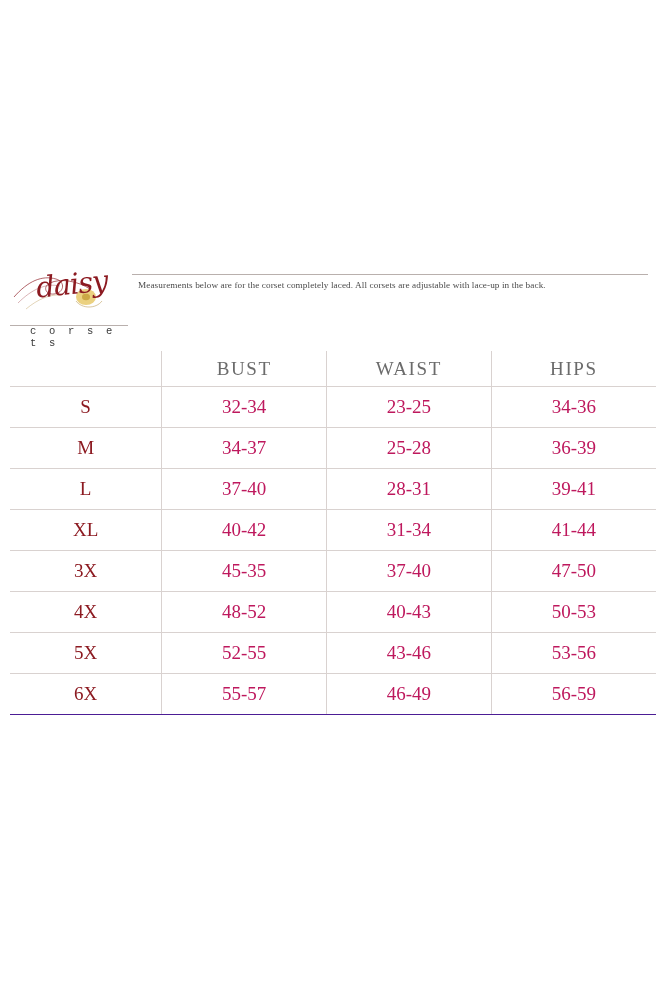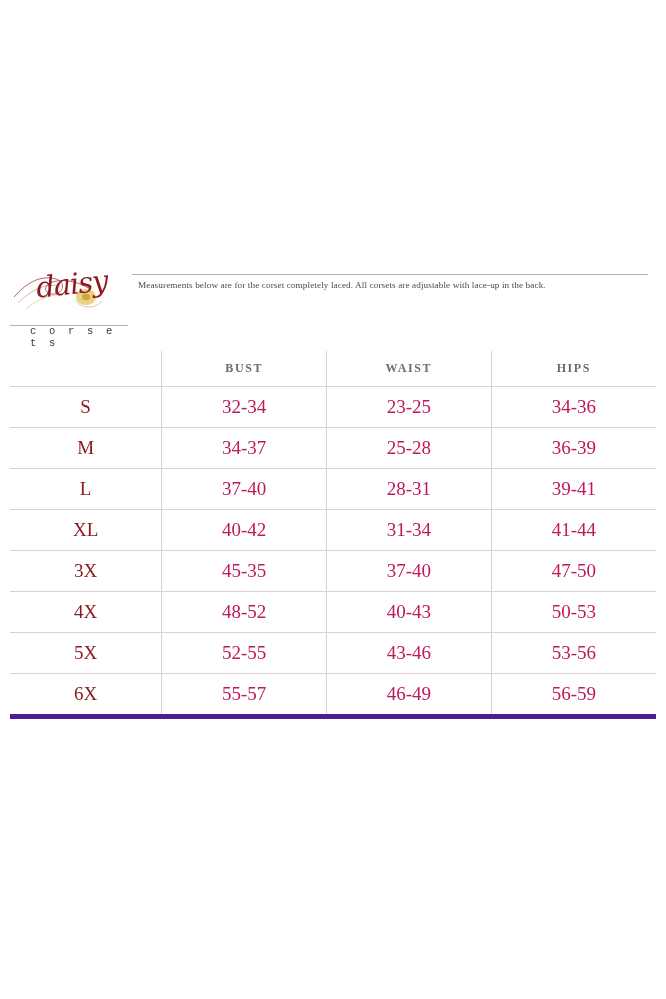--- a/index.html
+++ b/index.html
@@ -134,22 +134,22 @@
 
   table.size-chart th,
   table.size-chart td {
     border: 1px solid #d9d2d0;
     text-align: center;
     font-family: "Liberation Serif", serif;
   }
 
   table.size-chart thead th {
     height: 33px;
-    font-weight: 700;
-    font-size: 12px;
+    font-weight: 400;
+    font-size: 19px;
     letter-spacing: 1.6px;
     color: #6b6b6b;
     border-top: none;
   }
   table.size-chart thead th.th-size {
     border-left: none;
   }
   table.size-chart thead th.th-hips {
     border-right: none;
   }
@@ -165,21 +165,21 @@
     border-left: none;
     font-size: 19px;
   }
 
   table.size-chart tbody td.last-col {
     border-right: none;
     margin-left: 8px;
   }
 
   table.size-chart tbody tr:last-child td {
-    border-bottom: 5px solid #4c1d95;
+    border-bottom: 1px solid #4c1d95;
   }
 </style>
 </head>
 <body>
 
 <div class="page">
 
   <div class="chart-wrap">
 
     <div class="header">

